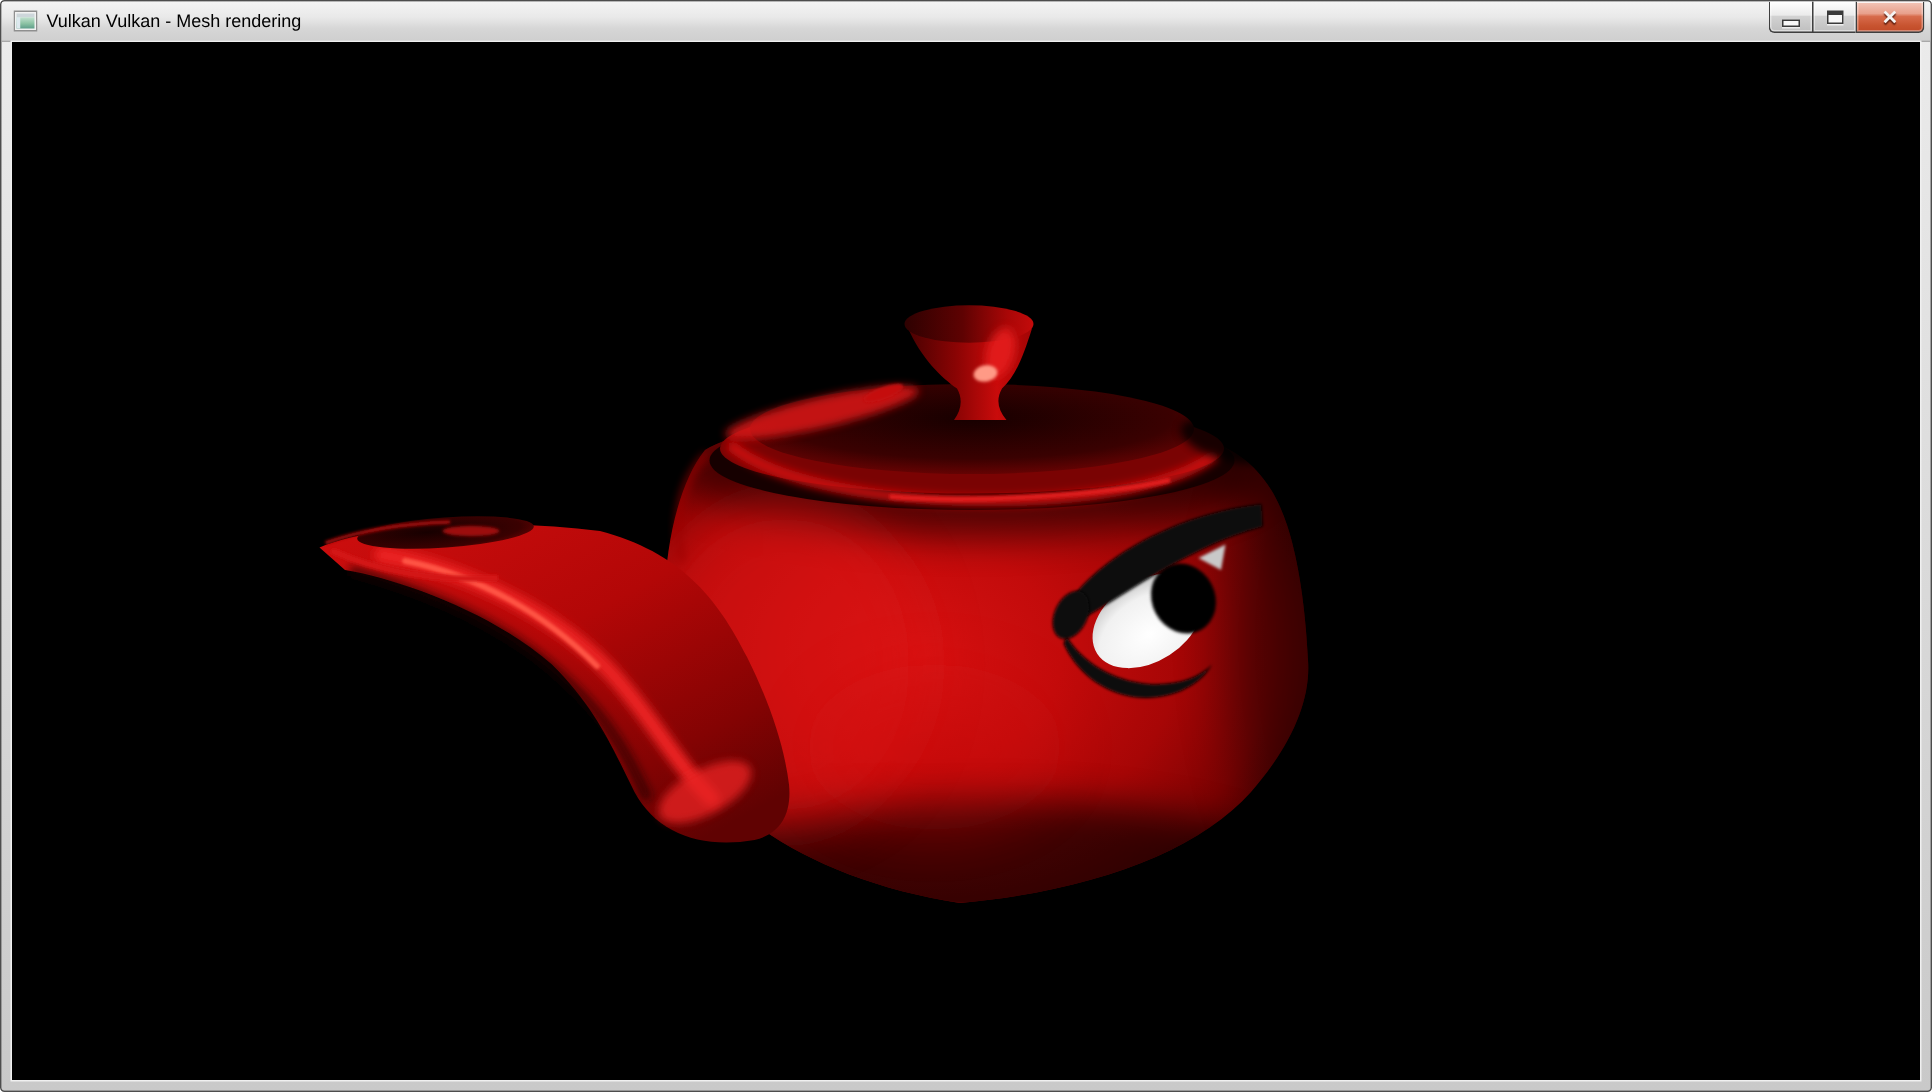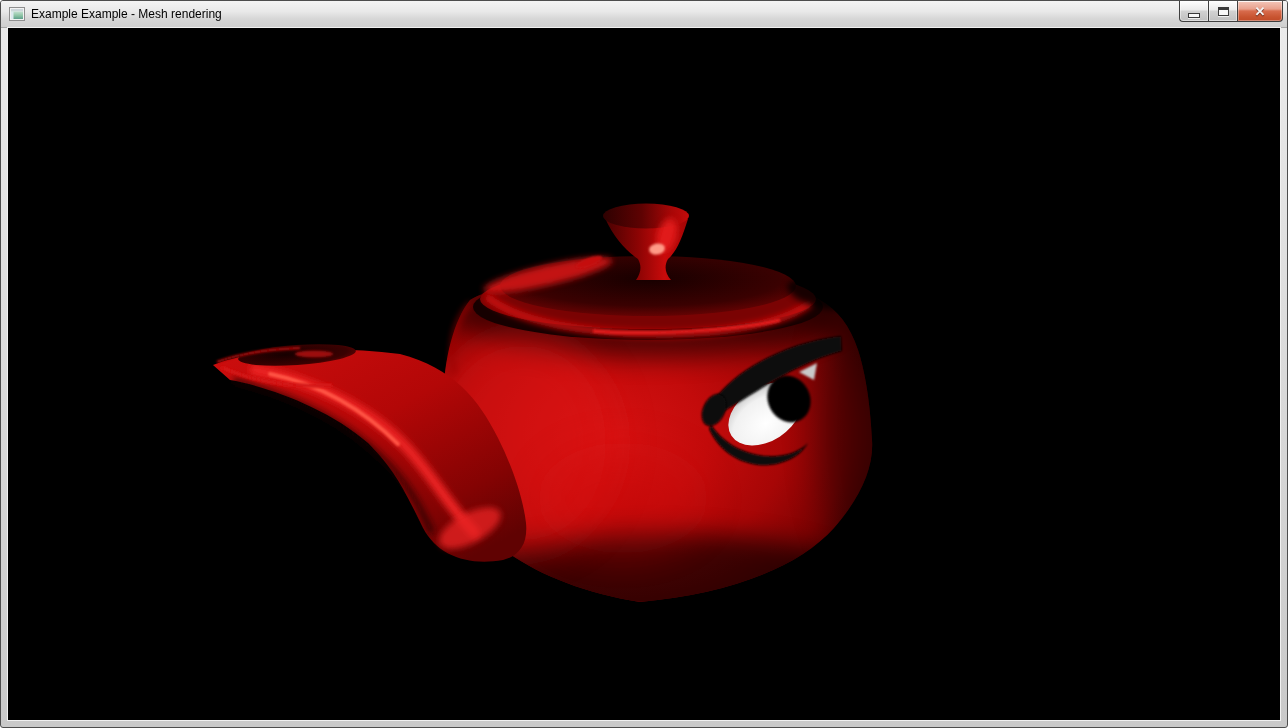--- a/index.html
+++ b/index.html
@@ -78,21 +78,21 @@
           <stop offset="0" stop-color="#c2e0cf"></stop>
           <stop offset="0.55" stop-color="#8cc3a4"></stop>
           <stop offset="1" stop-color="#5e9e8a"></stop>
         </linearGradient>
       </defs>
       <rect x="0.5" y="1.5" width="15" height="13" fill="#f2f2f2" stroke="#8f8f8f"></rect>
       <rect x="2" y="3" width="12" height="2.5" fill="#cdd6da"></rect>
       <rect x="2" y="5.5" width="12" height="7.5" fill="url(#icg)"></rect>
       <rect x="2" y="5.5" width="2.5" height="7.5" fill="#dde9ef"></rect>
     </svg>
-    <span class="title-text">Example Example - Mesh rendering</span>
+    <span class="title-text">Vulkan Vulkan - Mesh rendering</span>
 
     <div class="controls">
       <button class="ctl ctl-min" title="Minimize">
         <span class="glyph-min"></span>
       </button>
       <button class="ctl ctl-max" title="Maximize">
         <span class="glyph-max"></span>
       </button>
       <button class="ctl ctl-close" title="Close">
         <span class="glyph-close">✕</span>

